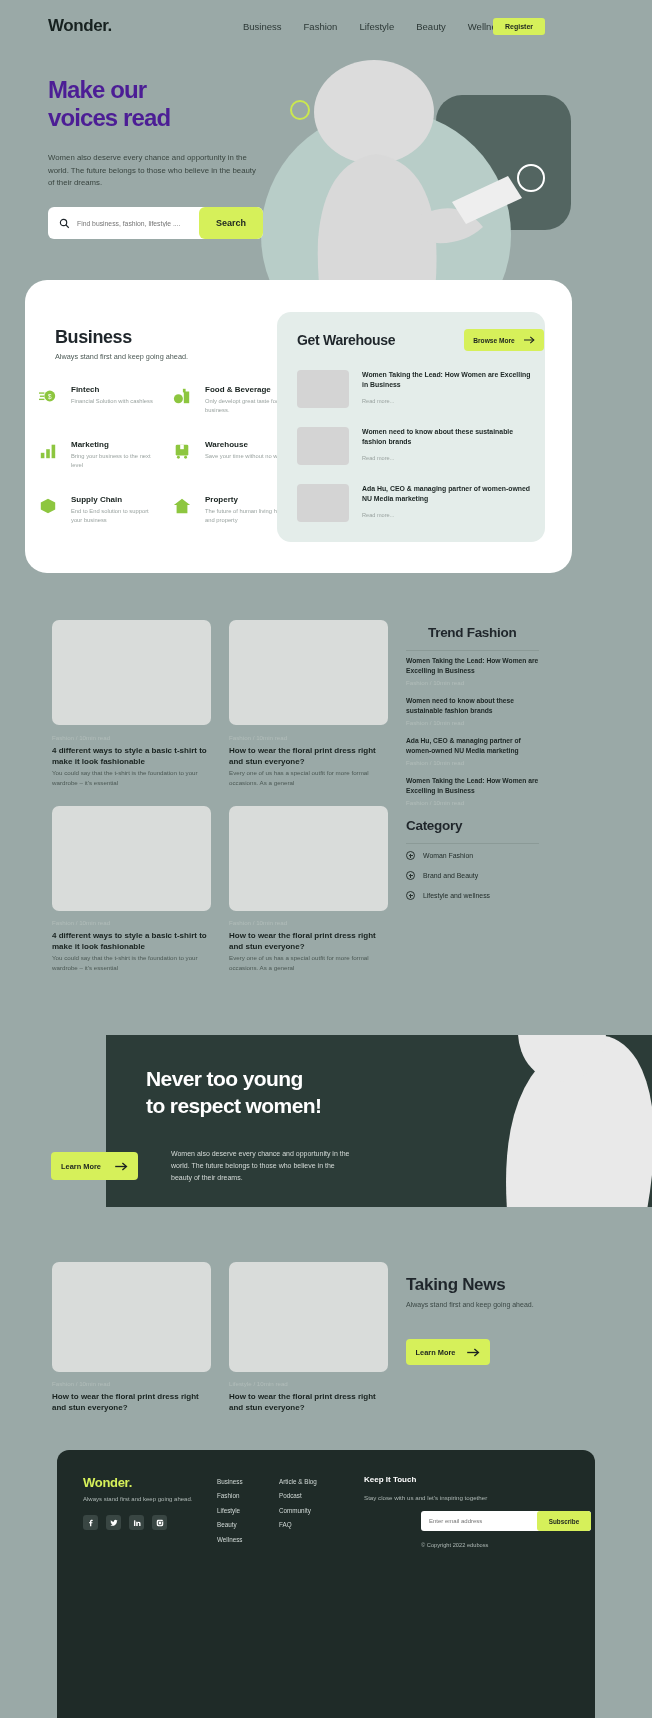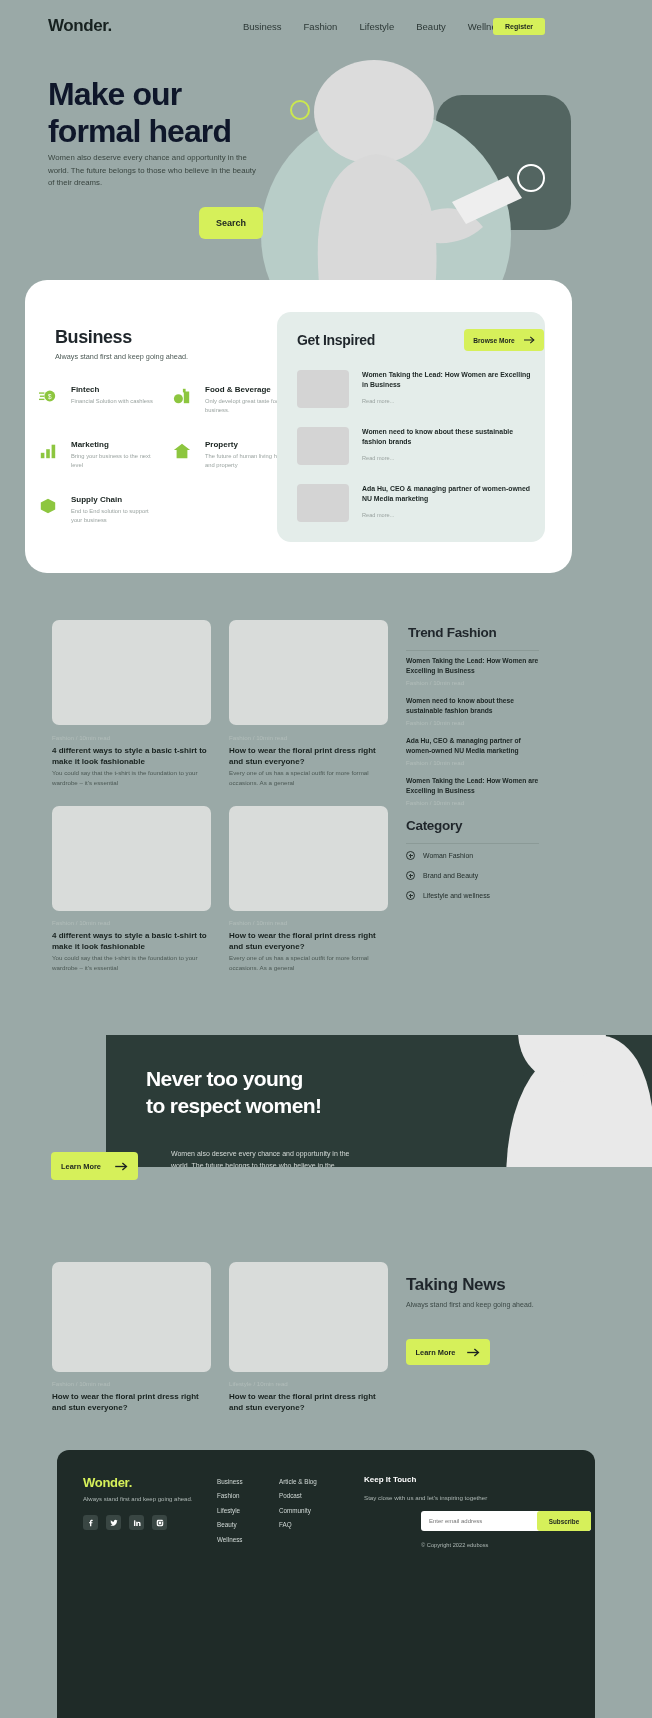--- a/index.html
+++ b/index.html
@@ -27,22 +27,22 @@
   .btn-register {
     position:absolute; left:493px; top:18px;
     width:52px; height:17px; background:#d6f05a; border-radius:3px;
     display:flex; align-items:center; justify-content:center;
     font-size:7px; font-weight:bold; color:#1d2420; border:none; cursor:pointer;
   }
 
   
   .hero-title {
     position:absolute; left:48px; top:76px;
-    font-size:32px; line-height:1.17; font-weight:bold;
-    letter-spacing:-0.9px; color:#0f172a; width:260px;
+    font-size:24px; line-height:1.17; font-weight:bold;
+    letter-spacing:-0.9px; color:#4c1d95; width:260px;
   }
   .hero-sub {
     position:absolute; left:48px; top:152px; width:210px;
     font-size:7.8px; line-height:1.62; color:#38443f;
   }
   .search-bar {
     position:absolute; left:48px; top:207px;
     width:215px; height:32px; background:#fff; border-radius:6px;
     display:flex; align-items:center; overflow:hidden;
   }
@@ -117,21 +117,21 @@
   .cat-row { position:absolute; display:flex; align-items:center; gap:8px; font-size:6.9px; color:#1f2a27; }
   .cat-dot { width:9px; height:9px; border:1.2px solid #2a3431; border-radius:50%; position:relative; flex:0 0 auto; }
   .cat-dot:before, .cat-dot:after {
     content:""; position:absolute; background:#2a3431;
   }
   .cat-dot:before { left:3.2px; top:1.6px; width:1.2px; height:4.2px; }
   .cat-dot:after  { left:1.6px; top:3.2px; width:4.2px; height:1.2px; }
 
   
   .banner {
-    position:absolute; left:106px; top:1035px; width:546px; height:132px;
+    position:absolute; left:106px; top:1035px; width:546px; height:172px;
     background:#2c3c38; overflow:hidden;
   }
   .ban-title { position:absolute; left:40px; top:31px; width:250px; font-size:21px; font-weight:bold; line-height:1.27; letter-spacing:-0.6px; color:#ffffff; }
   .ban-text { position:absolute; left:65px; top:113px; width:180px; font-size:7px; line-height:1.72; color:#d5dbd8; }
   .btn-learn1 {
     position:absolute; left:51px; top:1152px; width:87px; height:28px;
     background:#d6f05a; border-radius:4px; display:flex; align-items:center;
     justify-content:center; gap:14px; font-size:7.4px; font-weight:bold;
     color:#1d2420; border:none; cursor:pointer;
   }
@@ -199,24 +199,31 @@
       <a href="#">Fashion</a>
       <a href="#">Lifestyle</a>
       <a href="#">Beauty</a>
       <a href="#">Wellness</a>
     </nav>
     <button class="btn-register">Register</button>
   </header>
 
   <h1 class="hero-title">
     <span>Make our</span><br>
-    <span>formal heard</span>
+    <span>voices read</span>
   </h1>
   <p class="hero-sub">Women also deserve every chance and opportunity in the world. The future belongs to those who believe in the beauty of their dreams.</p>
 
+  <div class="search-bar">
+    <svg class="search-ico" viewBox="0 0 16 16">
+      <circle cx="6.6" cy="6.6" r="4.6" fill="none" stroke="#1f262b" stroke-width="1.7"></circle>
+      <line x1="10" y1="10" x2="14.2" y2="14.2" stroke="#1f262b" stroke-width="1.7"></line>
+    </svg>
+    <input class="search-input" type="text" placeholder="Find business, fashion, lifestyle ...." style="">
+  </div>
   <button class="btn-search">Search</button>
 
   <section class="panel">
     <h2 class="biz-title">Business</h2>
     <p class="biz-sub">Always stand first and keep going ahead.</p>
 
     <div class="biz-grid">
       <div class="biz-item">
         <svg class="biz-icon" viewBox="0 0 20 20">
           <circle cx="12" cy="10" r="6" fill="#8dc63f"></circle>
@@ -251,29 +258,39 @@
         <svg class="biz-icon" viewBox="0 0 20 20">
           <circle cx="6" cy="13" r="5" fill="#8dc63f"></circle>
             <rect x="12" y="5" width="6" height="13" fill="#8dc63f"></rect>
             <rect x="11" y="2" width="3" height="4" fill="#8dc63f"></rect>
         </svg>
         <div class="biz-name">Food &amp; Beverage</div>
         <div class="biz-desc">Only developt great taste food business.</div>
       </div>
       <div class="biz-item">
         <svg class="biz-icon" viewBox="0 0 20 20">
+          <rect x="3" y="3" width="14" height="12" rx="1.5" fill="#8dc63f"></rect>
+            <rect x="8" y="3" width="4" height="5" fill="#fff"></rect>
+          <circle cx="6" cy="17" r="1.6" fill="#8dc63f"></circle>
+            <circle cx="14" cy="17" r="1.6" fill="#8dc63f"></circle>
+        </svg>
+        <div class="biz-name">Warehouse</div>
+        <div class="biz-desc">Save your time without no worries</div>
+      </div>
+      <div class="biz-item">
+        <svg class="biz-icon" viewBox="0 0 20 20">
           <polygon points="10,2 19,9 16,9 16,18 4,18 4,9 1,9" fill="#8dc63f"></polygon>
         </svg>
         <div class="biz-name">Property</div>
         <div class="biz-desc">The future of human living home and property</div>
       </div>
     </div>
 
     <div class="inspire">
-      <h3 class="ins-title">Get Inspired</h3>
+      <h3 class="ins-title">Get Warehouse</h3>
       <button class="btn-browse">
         <span>Browse More</span>
         <svg width="11" height="8" viewBox="0 0 14 10">
           <line x1="0" y1="5" x2="12" y2="5" stroke="#1d2420" stroke-width="1.4"></line>
           <polyline points="8,1 12.5,5 8,9" fill="none" stroke="#1d2420" stroke-width="1.4"></polyline>
         </svg>
       </button>
       <div class="ins-list">
         <div class="ins-item">
           <div class="ins-thumb"></div>
@@ -306,21 +323,21 @@
 
   <div class="cardA" style="left:52px;  top:806px; width:159px; height:105px;"></div>
   <div class="cardA" style="left:229px; top:806px; width:159px; height:105px;"></div>
   <div class="meta" style="left:52px;  top:919px;">Fashion / 10min read</div>
   <div class="atitle" style="left:52px;  top:930px; width:159px;">4 different ways to style a basic t-shirt to make it look fashionable</div>
   <div class="adesc" style="left:52px;  top:953px; width:159px;">You could say that the t-shirt is the foundation to your wardrobe – it's essential</div>
   <div class="meta" style="left:229px; top:919px;">Fashion / 10min read</div>
   <div class="atitle" style="left:229px; top:930px; width:159px;">How to wear the floral print dress right and stun everyone?</div>
   <div class="adesc" style="left:229px; top:953px; width:159px;">Every one of us has a special outfit for more formal occasions. As a general</div>
 
-  <h3 class="side-h" style="left:408px; top:625px;text-align:right;">Trend Fashion</h3>
+  <h3 class="side-h" style="left:428px; top:625px;text-align:right;">Trend Fashion</h3>
   <div class="side-rule" style="left:406px; top:650px; width:133px;"></div>
   <div class="tf-item" style="left:406px; top:656px;">
     <div class="tf-t">Women Taking the Lead:
 How Women are Excelling in Business</div>
     <div class="tf-m">Fashion / 10min read</div>
   </div>
   <div class="tf-item" style="left:406px; top:696px;">
     <div class="tf-t">Women need to know about these sustainable fashion brands</div>
     <div class="tf-m">Fashion / 10min read</div>
   </div>

